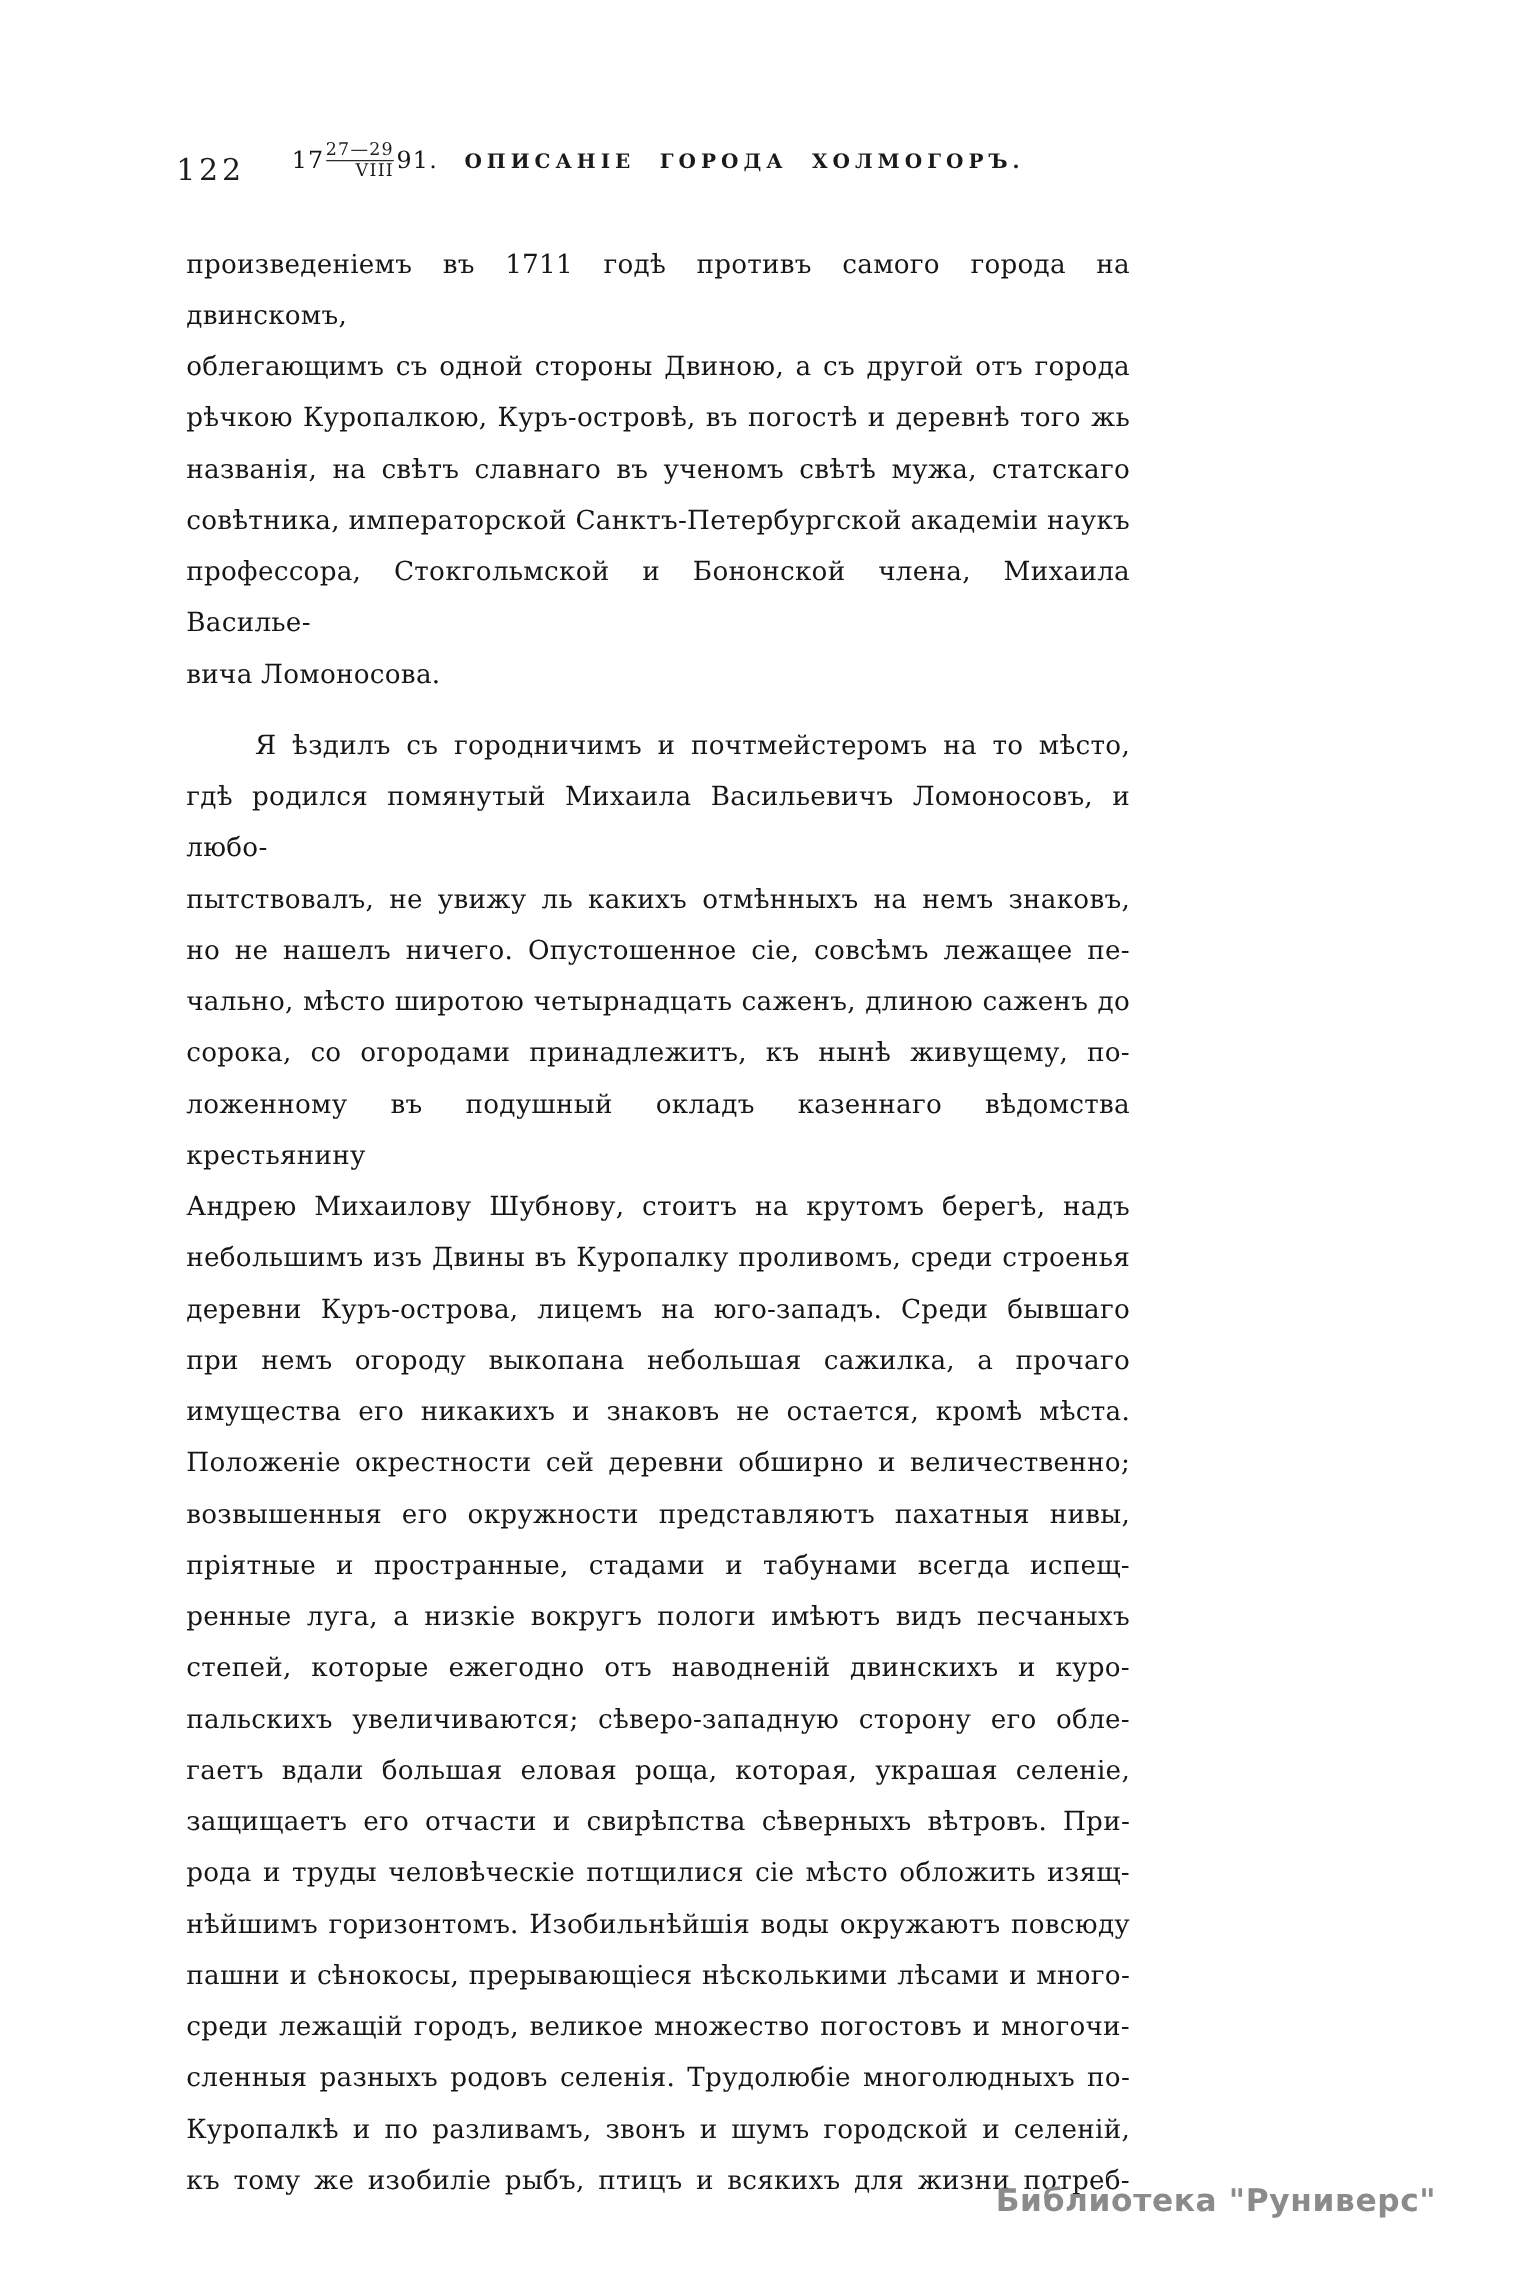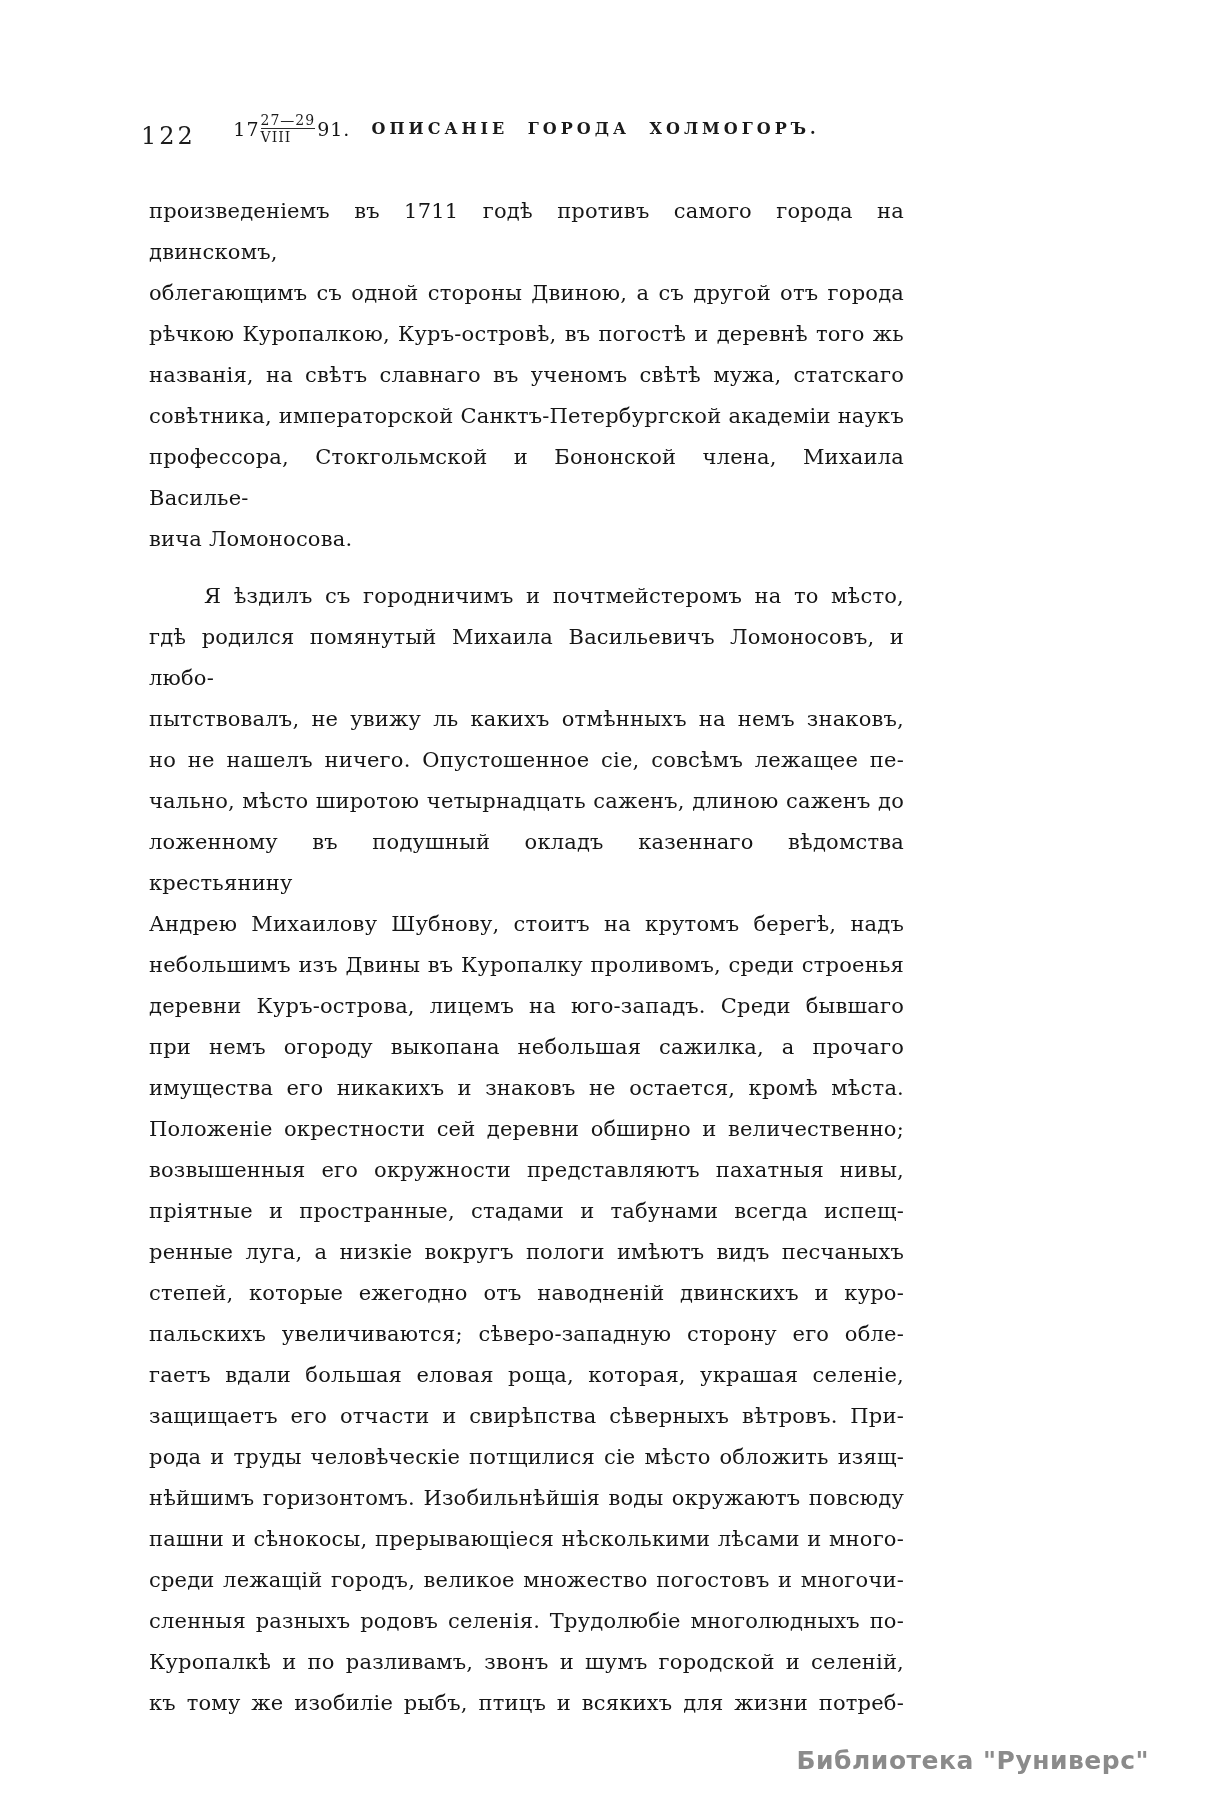--- a/index.html
+++ b/index.html
@@ -44,21 +44,21 @@
     vertical-align: middle;
   }
   .fraction {
     display: inline-block;
     vertical-align: middle;
     margin: 0 2px 0 1px;
     line-height: 1;
   }
   .fraction .num, .fraction .den {
     display: block;
-    text-align: left;
+    text-align: right;
     font-size: 14px;
     letter-spacing: 1px;
     line-height: 1.15;
     color: #1c1c1c;
   }
   .fraction .den { border-top: 1.5px solid #2a2a2a; }
   .title-caps {
     font-size: 16px;
     font-weight: 700;
     letter-spacing: 4px;
@@ -122,20 +122,21 @@
         <div class="line">совѣтника, императорской Санктъ-Петербургской академіи наукъ</div>
         <div class="line">профессора, Стокгольмской и Бононской члена, Михаила Василье-</div>
         <div class="line no-stretch">вича Ломоносова.</div>
       </div>
       <div class="paragraph">
         <div class="line indent">Я ѣздилъ съ городничимъ и почтмейстеромъ на то мѣсто,</div>
         <div class="line">гдѣ родился помянутый Михаила Васильевичъ Ломоносовъ, и любо-</div>
         <div class="line">пытствовалъ, не увижу ль какихъ отмѣнныхъ на немъ знаковъ,</div>
         <div class="line">но не нашелъ ничего. Опустошенное сіе, совсѣмъ лежащее пе-</div>
         <div class="line">чально, мѣсто широтою четырнадцать саженъ, длиною саженъ до</div>
+        <div class="line">сорока, со огородами принадлежитъ, къ нынѣ живущему, по-</div>
         <div class="line">ложенному въ подушный окладъ казеннаго вѣдомства крестьянину</div>
         <div class="line">Андрею Михаилову Шубнову, стоитъ на крутомъ берегѣ, надъ</div>
         <div class="line">небольшимъ изъ Двины въ Куропалку проливомъ, среди строенья</div>
         <div class="line">деревни Куръ-острова, лицемъ на юго-западъ. Среди бывшаго</div>
         <div class="line">при немъ огороду выкопана небольшая сажилка, а прочаго</div>
         <div class="line">имущества его никакихъ и знаковъ не остается, кромѣ мѣста.</div>
         <div class="line">Положеніе окрестности сей деревни обширно и величественно;</div>
         <div class="line">возвышенныя его окружности представляютъ пахатныя нивы,</div>
         <div class="line">пріятные и пространные, стадами и табунами всегда испещ-</div>
         <div class="line">ренные луга, а низкіе вокругъ пологи имѣютъ видъ песчаныхъ</div>

